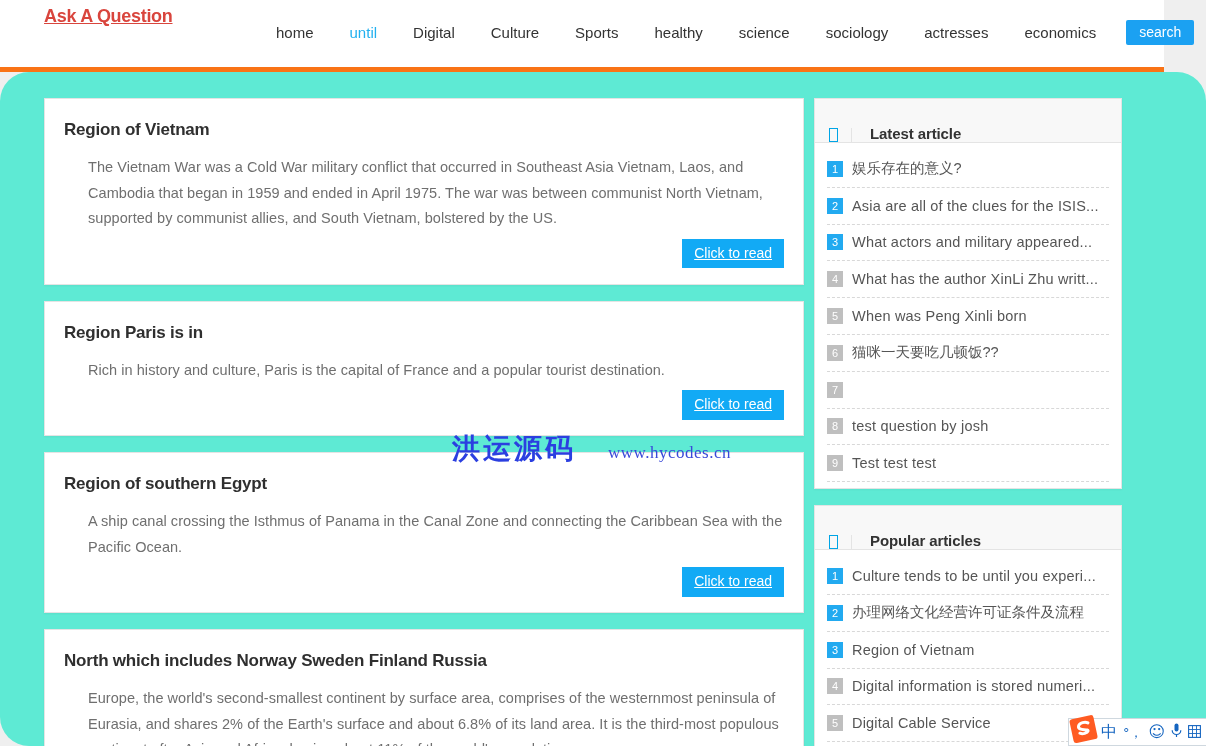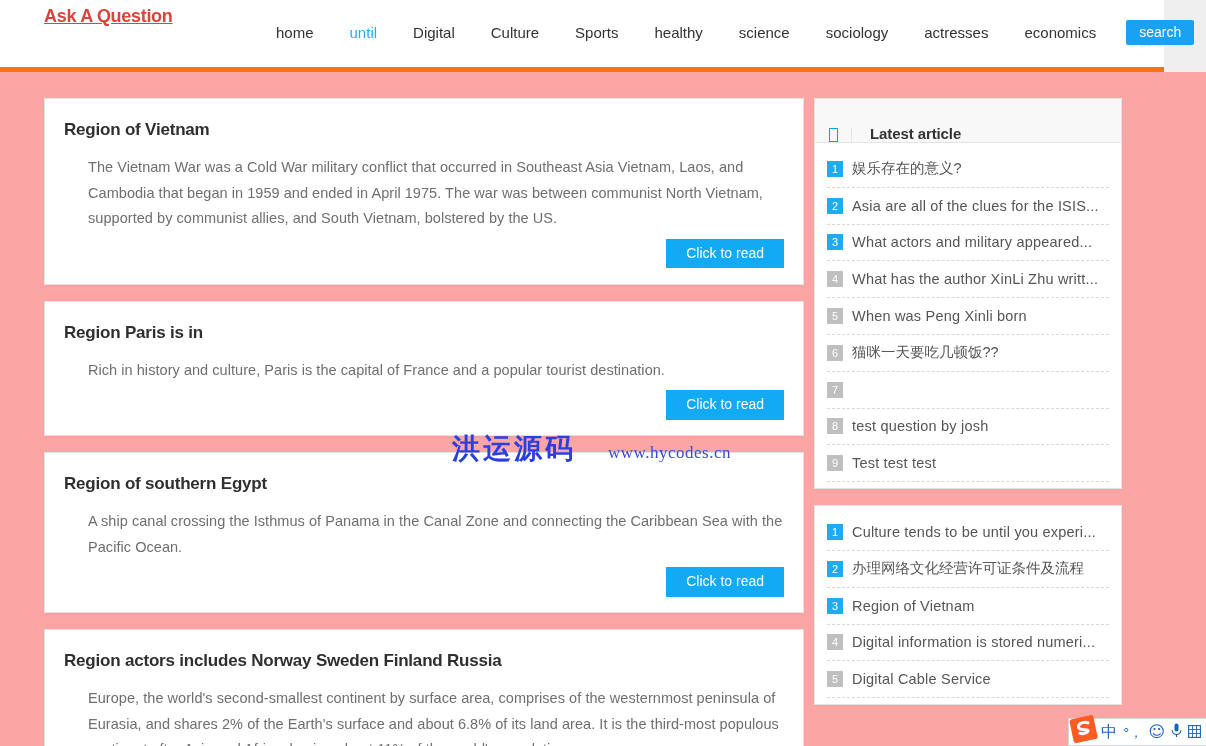--- a/index.html
+++ b/index.html
@@ -62,21 +62,22 @@
     border-radius: 2px;
     cursor: pointer;
     font-family: "Liberation Sans", "DejaVu Sans", sans-serif;
   }
 
   
   .page-body {
     position: relative;
     width: 1206px;
     height: 674px;
-    background: #fca5a5;
+    background: #5eead4;
+    border-radius: 29px;
   }
   .content-col {
     position: absolute;
     left: 44px;
     top: 26px;
     width: 760px;
   }
   .side-col {
     position: absolute;
     left: 814px;
@@ -114,24 +115,25 @@
     position: relative;
   }
   .read-btn {
     position: absolute;
     right: -1px;
     top: 7px;
     background: #12aaf5;
     color: #ffffff;
     border: none;
     font-size: 14px;
-    padding: 6px 20px 7px;
+    padding: 6px 12px 7px;
     line-height: 1.2;
     cursor: pointer;
     font-family: "Liberation Sans", "DejaVu Sans", sans-serif;
+    text-decoration: underline;
   }
 
   
   .panel {
     background: #ffffff;
     border: 1px solid #e4e4e4;
     margin-bottom: 16px;
     box-shadow: 0 1px 2px rgba(0,0,0,0.04);
   }
   .panel-head {
@@ -306,21 +308,21 @@
 
     <div class="article-card">
       <div class="article-title">Region of southern Egypt</div>
       <div class="article-excerpt">A ship canal crossing the Isthmus of Panama in the Canal Zone and connecting the Caribbean Sea with the Pacific Ocean.</div>
       <div class="read-btn-row">
         <button class="read-btn">Click to read</button>
       </div>
     </div>
 
     <div class="article-card">
-      <div class="article-title">Region actors includes Norway Sweden Finland Russia</div>
+      <div class="article-title">North which includes Norway Sweden Finland Russia</div>
       <div class="article-excerpt">Europe, the world's second-smallest continent by surface area, comprises of the westernmost peninsula of Eurasia, and shares 2% of the Earth's surface and about 6.8% of its land area. It is the third-most populous continent after Asia and Africa, having about 11% of the world's population.</div>
 
     </div>
 
   </div>
 
   <div class="side-col">
 
     <div class="panel">
       <div class="panel-head">
@@ -362,20 +364,26 @@
             <span class="item-text">test question by josh</span>
           </li>
         <li>
             <span class="rank">9</span>
             <span class="item-text">Test test test</span>
           </li>
       </ul>
     </div>
 
     <div class="panel">
+      <div class="panel-head">
+        <div class="panel-head-icon">
+            <span class="tofu"></span>
+          </div>
+        <div class="panel-title">Popular articles</div>
+      </div>
       <ul class="panel-list">
         <li>
             <span class="rank hot">1</span>
             <span class="item-text">Culture tends to be until you experi...</span>
           </li>
         <li>
             <span class="rank hot">2</span>
             <span class="item-text cjk">办理网络文化经营许可证条件及流程</span>
           </li>
         <li>

